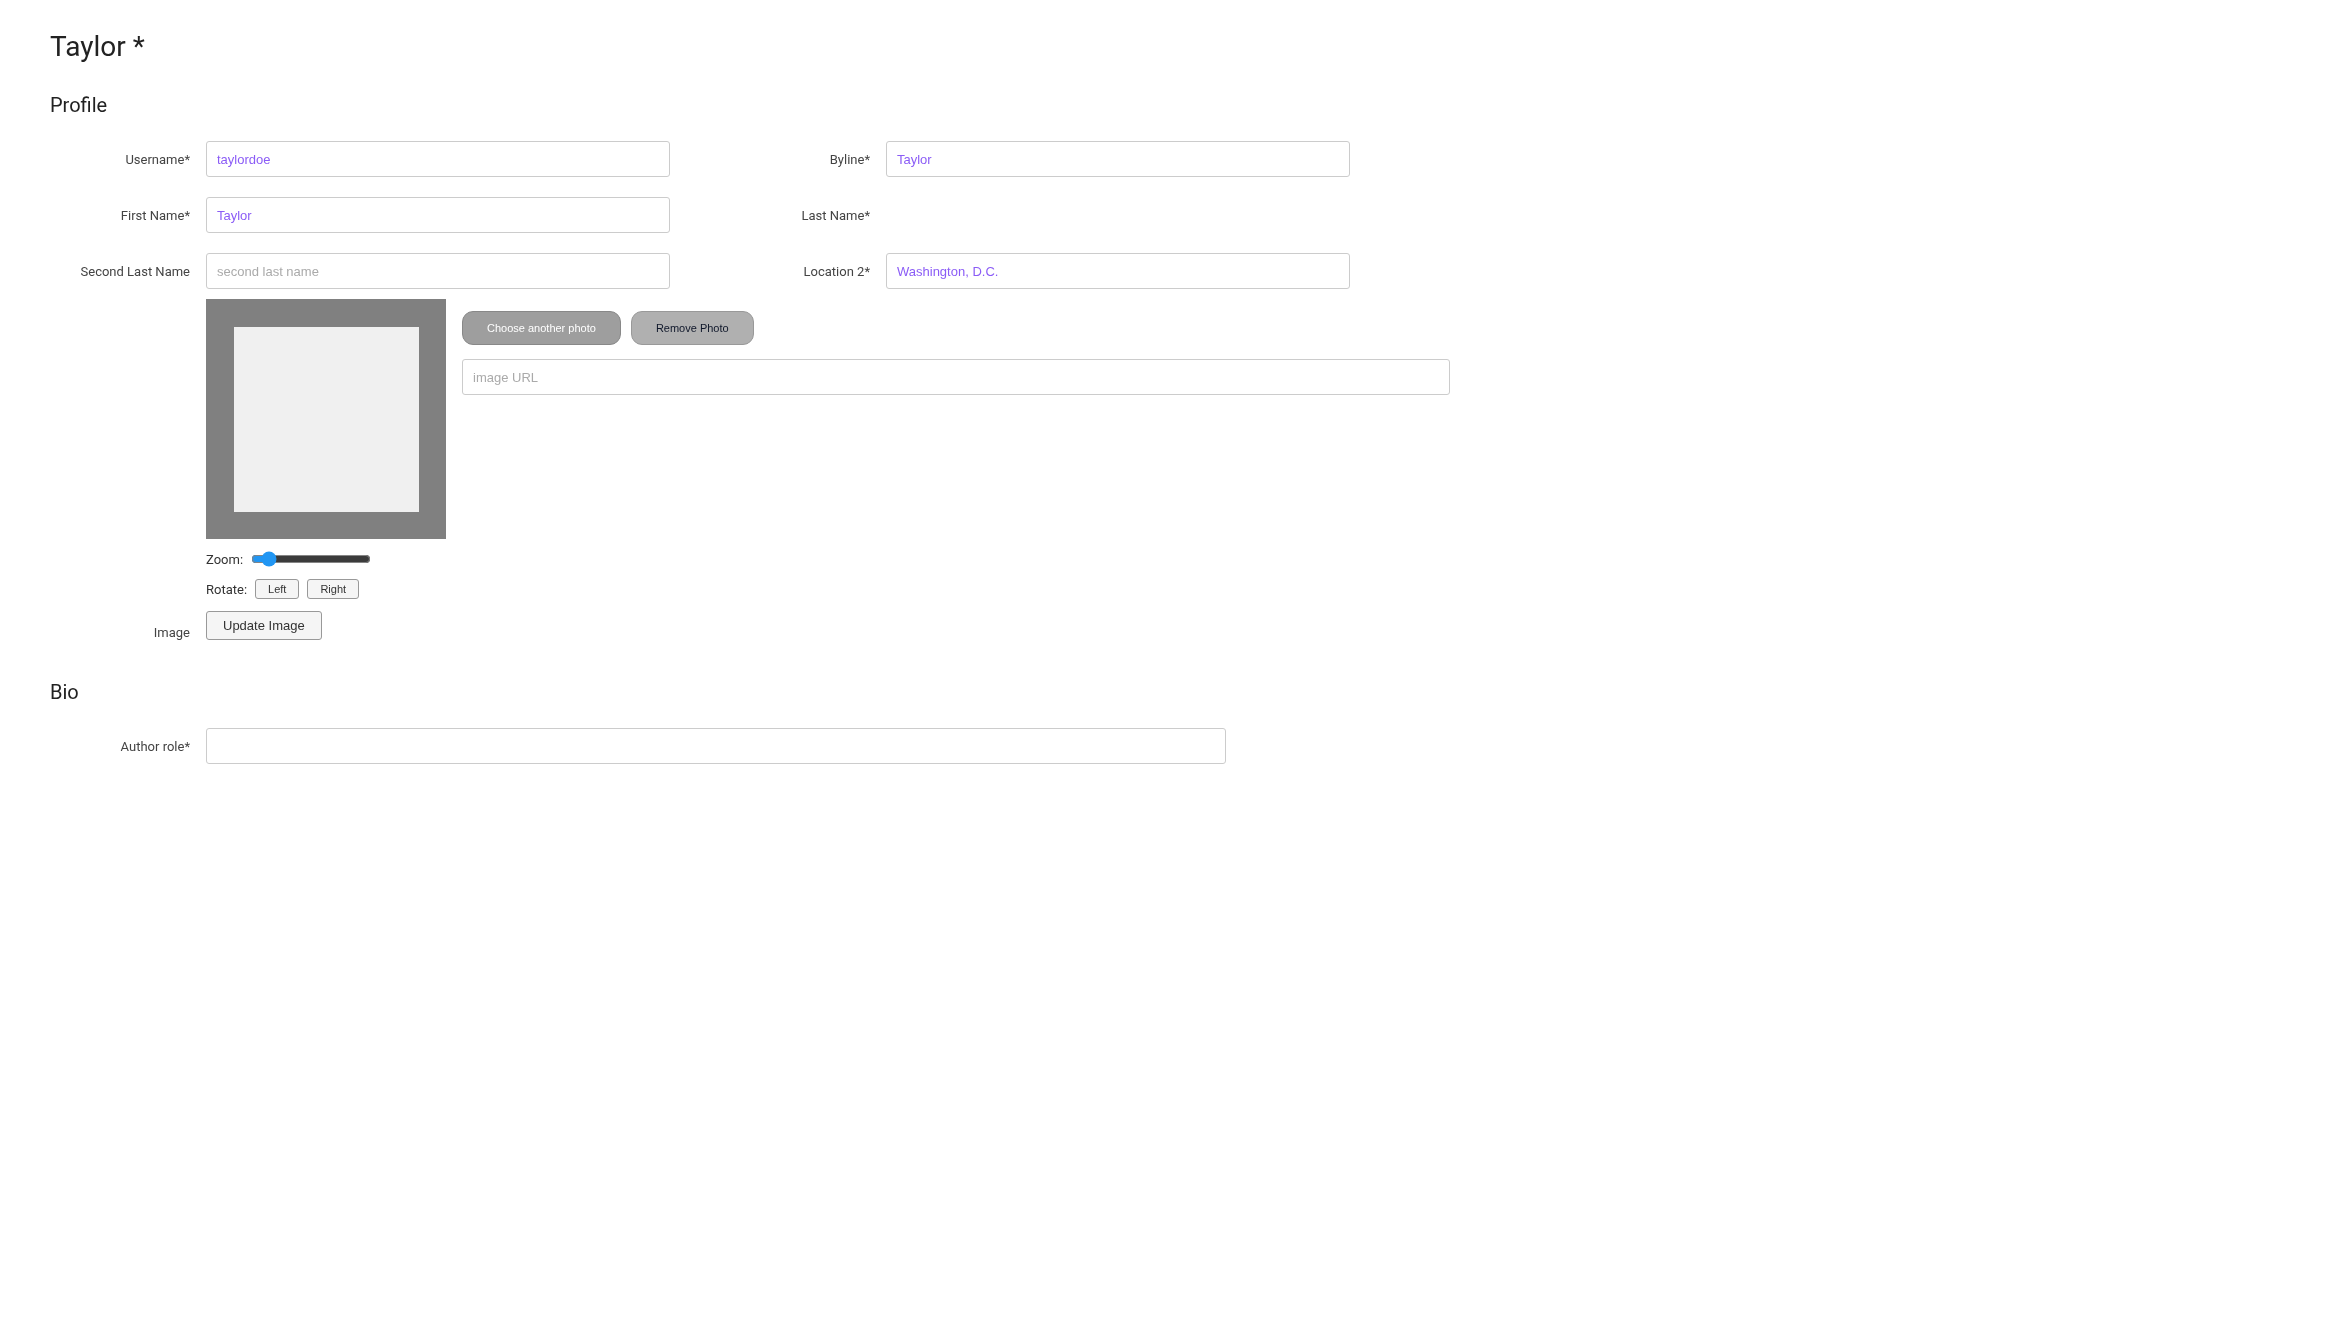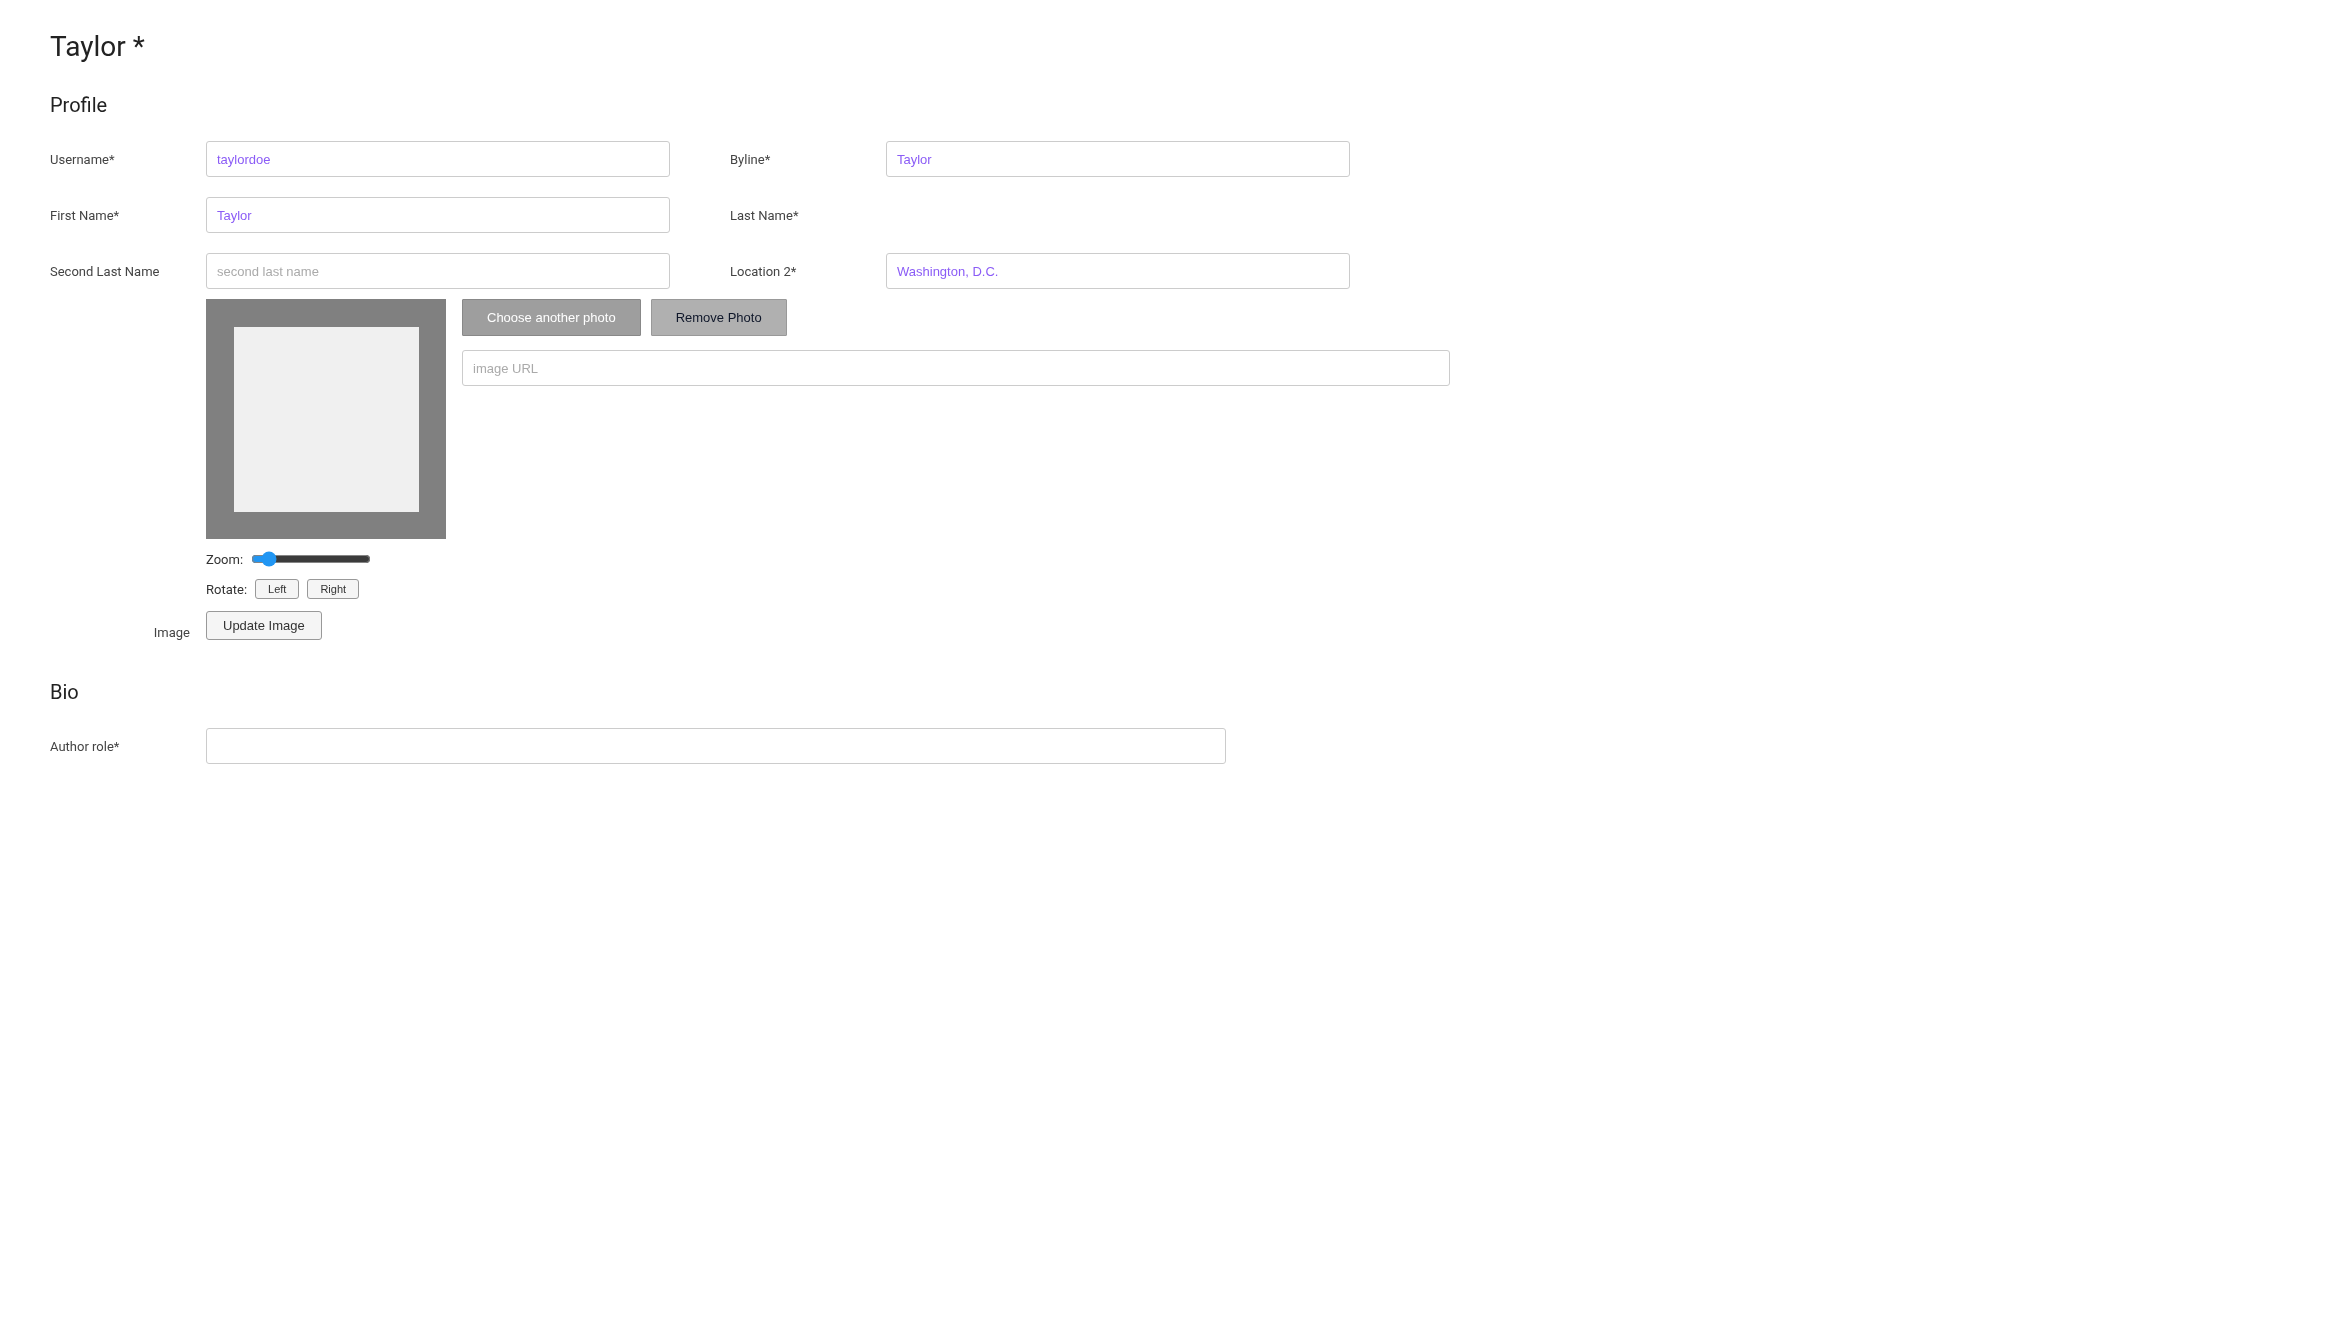--- a/index.html
+++ b/index.html
@@ -41,20 +41,21 @@
       max-width: 1300px;
     }
 
     .form-row {
       display: flex;
       align-items: center;
       gap: 16px;
     }
 
     .form-label {
+      text-align: right;
       min-width: 140px;
       font-size: 13px;
       color: #444;
       flex-shrink: 0;
     }
 
     .form-input {
       flex: 1;
       height: 36px;
       border: 1px solid #ccc;
@@ -121,26 +122,27 @@
       gap: 10px;
     }
 
     .image-btn-row {
       display: flex;
       gap: 10px;
     }
 
     .btn {
       padding: 8px 20px;
-      font-size: 13px;
+      font-size: 11px;
       border: 1px solid #ccc;
-      border-radius: 1px;
+      border-radius: 11px;
       cursor: pointer;
       background: #e9e9e9;
       color: #333;
+      margin-top: 12px;
     }
 
     .btn-choose {
       background: #9e9e9e;
       color: #fff;
       border-color: #888;
       padding: 10px 24px;
     }
 
     .btn-remove {

